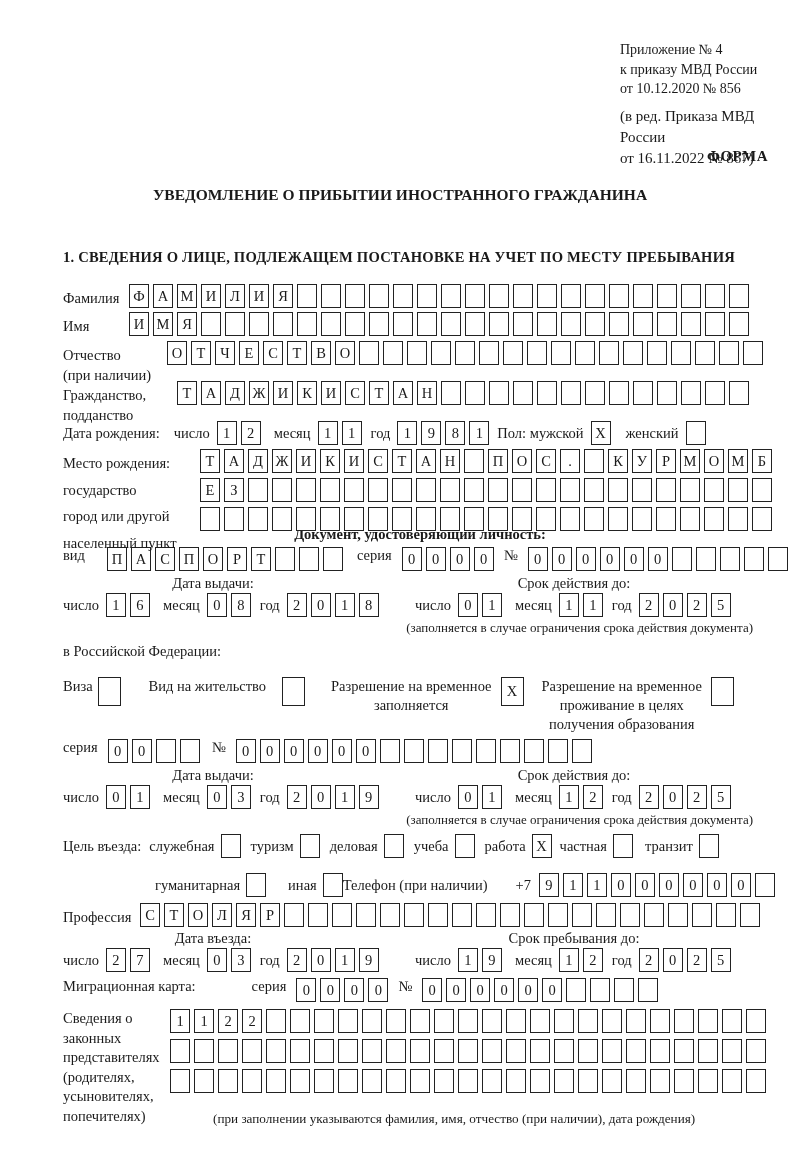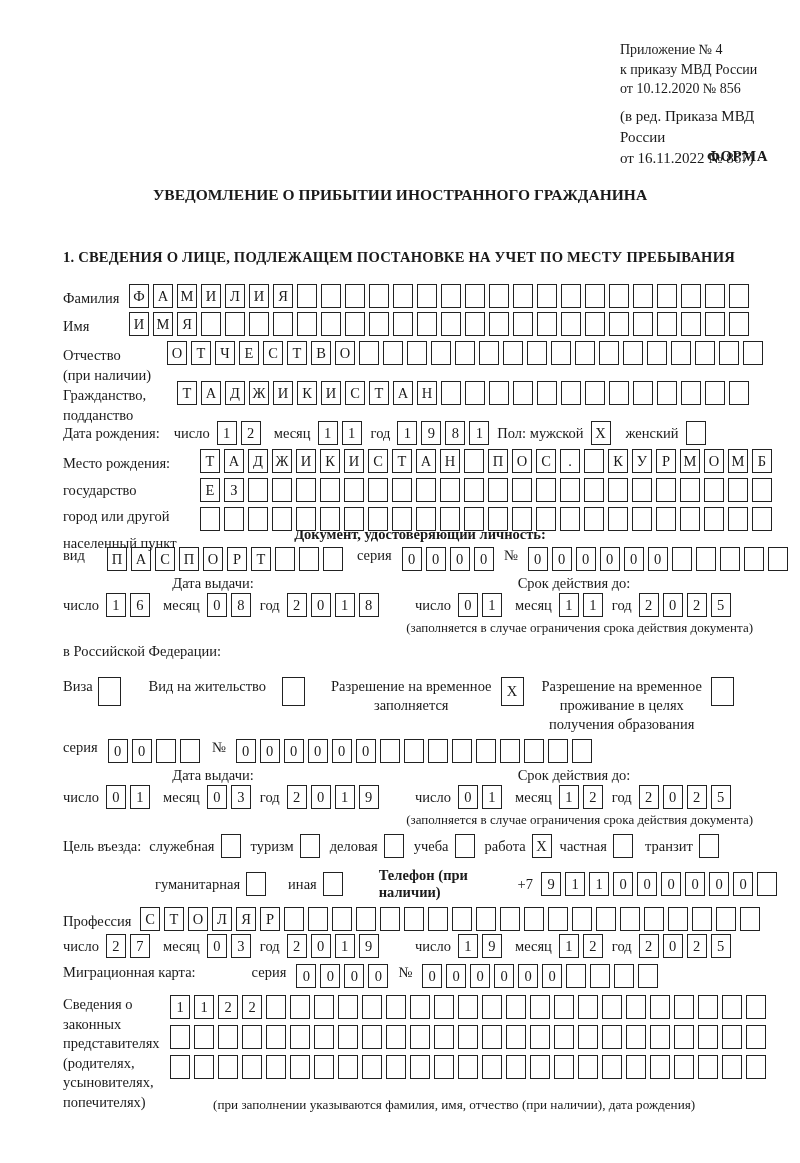--- a/index.html
+++ b/index.html
@@ -74,21 +74,21 @@
   .plain2{line-height:19px;margin-bottom:16px;}
 
   
   .res-options{display:flex;align-items:flex-start;margin-bottom:5px;}
   .opt{display:flex;align-items:flex-start;}
   .opt .txt{line-height:19px;}
   .opt.center .txt{text-align:center;}
   .opt .cells{margin-left:9px;margin-top:0;}
 
   
-  .purpose{display:flex;align-items:center;margin-bottom:9px;flex-wrap:nowrap;}
+  .purpose{display:flex;align-items:center;margin-bottom:15px;flex-wrap:nowrap;}
   .popt{display:flex;align-items:center;}
   .popt .cells{margin-left:6px;}
 
   
   .legal{display:flex;margin-top:2px;}
   .legal-labels{width:107px;flex:none;line-height:19.5px;}
   .legal-cells{display:flex;flex-direction:column;gap:6px;}
   .legal-note{margin:-15px 0 0 150px;font-size:13.2px;}
 </style>
 </head>
@@ -615,21 +615,21 @@
           <span class="cells">
             <span class="cell"></span>
           </span>
         </span>
       <span class="popt" style="margin-left:22px;">
           <span>иная</span>
           <span class="cells">
             <span class="cell"></span>
           </span>
         </span>
-      <span style="margin-left:36px;font-weight:bold;">Телефон (при наличии)</span>
+      <span style="">Телефон (при наличии)</span>
       <span style="margin-left:28px;">+7</span>
       <span class="cells" style="margin-left:8px;">
           <span class="cell">9</span>
           <span class="cell">1</span>
           <span class="cell">1</span>
           <span class="cell">0</span>
           <span class="cell">0</span>
           <span class="cell">0</span>
           <span class="cell">0</span>
           <span class="cell">0</span>
@@ -664,20 +664,24 @@
           <span class="cell"></span>
           <span class="cell"></span>
           <span class="cell"></span>
           <span class="cell"></span>
           <span class="cell"></span>
           <span class="cell"></span>
         </span>
     </div>
 
     <div class="dpair">
+      <div class="heads">
+        <div class="h-left">Дата въезда:</div>
+        <div class="h-right">Срок пребывания до:</div>
+      </div>
       <div class="lines">
         <span class="dateline dl-left">
           <span class="dlabel">число</span>
           <span class="cells">
               <span class="cell">2</span>
               <span class="cell">7</span>
             </span>
           <span class="dlabel ml">месяц</span>
           <span class="cells">
               <span class="cell">0</span>

